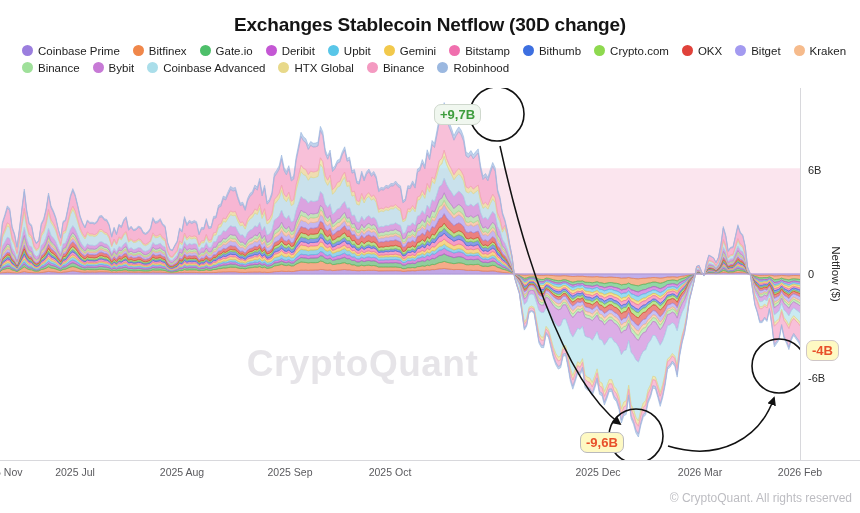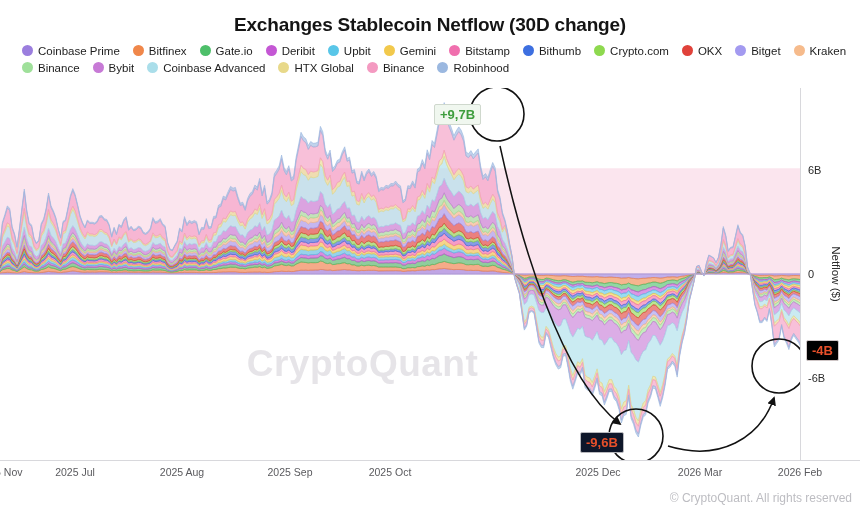--- a/index.html
+++ b/index.html
@@ -79,34 +79,34 @@
   .x-tick {
     position:absolute; top:466px;
     font-size:10.5px; color:#5a5a5e;
     transform:translateX(-50%); white-space:nowrap;
   }
 
   
   .annot {
     position:absolute;
     font-size:13px; font-weight:bold;
-    padding:2px 5px; border-radius:2px;
+    padding:2px 5px; border-radius:7px;
     white-space:nowrap;
   }
   #annot-peak {
     left:434px; top:104px;
     color:#3e9d3e; background:#f0f7ef; border:1px solid #cfd8cd;
   }
   #annot-trough {
     left:580px; top:432px;
-    color:#e8502a; background:#0f172a; border:1px solid #b9b9bd;
+    color:#e8502a; background:#fef9c3; border:1px solid #b9b9bd;
   }
   #annot-right {
     left:806px; top:340px;
-    color:#e8502a; background:#000000; border:1px solid #cfc6c6;
+    color:#e8502a; background:#fef9c3; border:1px solid #cfc6c6;
   }
 
   
   #footer-note {
     position:absolute; left:0; top:482px; width:860px;
     text-align:center; font-size:10.5px; color:#4c4c50;
   }
   #footer-note .link { color:#3b6fb5; text-decoration:underline; }
   #footer-note .emoji { margin-left:1px; }
   #copyright {

